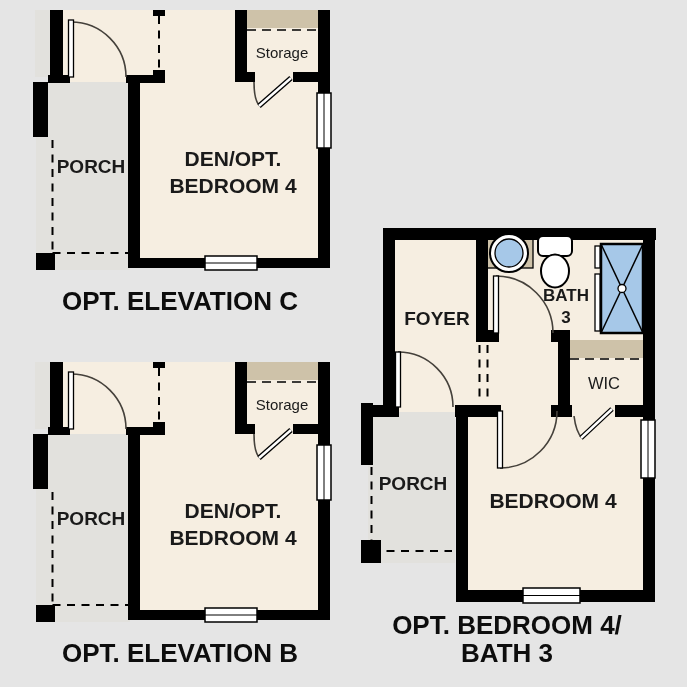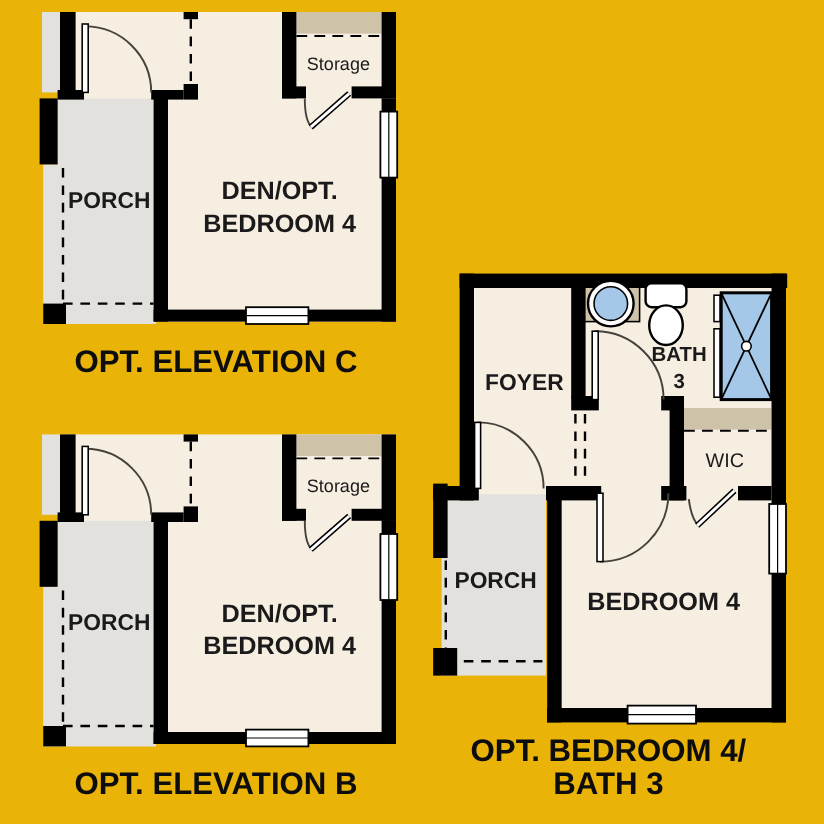--- a/index.html
+++ b/index.html
@@ -1,16 +1,16 @@
 <!DOCTYPE html>
 <html style="--room-fill: #f6eee1; --porch-fill: #e2e1dd; --shelf-tan: #cec2a9; --fixture-blue: #a6c8e8; --wall: #000000; --label-ink: #1a1a1a; --caption-ink: #0d0d0d;"><head>
 <meta charset="utf-8">
 <style>
   html,body{margin:0;padding:0;background:#ffffff;}
-  #stage{position:relative;width:687px;height:687px;background:#eab308;overflow:hidden;}
+  #stage{position:relative;width:687px;height:687px;background:#e5e5e5;overflow:hidden;}
   svg{display:block;}
   text{font-family:"Liberation Sans","DejaVu Sans",sans-serif;fill:var(--label-ink);}
   .t-bold{font-weight:700;}
   .t-reg{font-weight:400;}
   .t-15{font-size:15px;}
   .t-16{font-size:16.5px;}
   .t-17{font-size:17px;}
   .t-19{font-size:19px;}
   .t-21{font-size:21px;}
   .t-26{font-size:26px;font-weight:700;fill:var(--caption-ink);}

